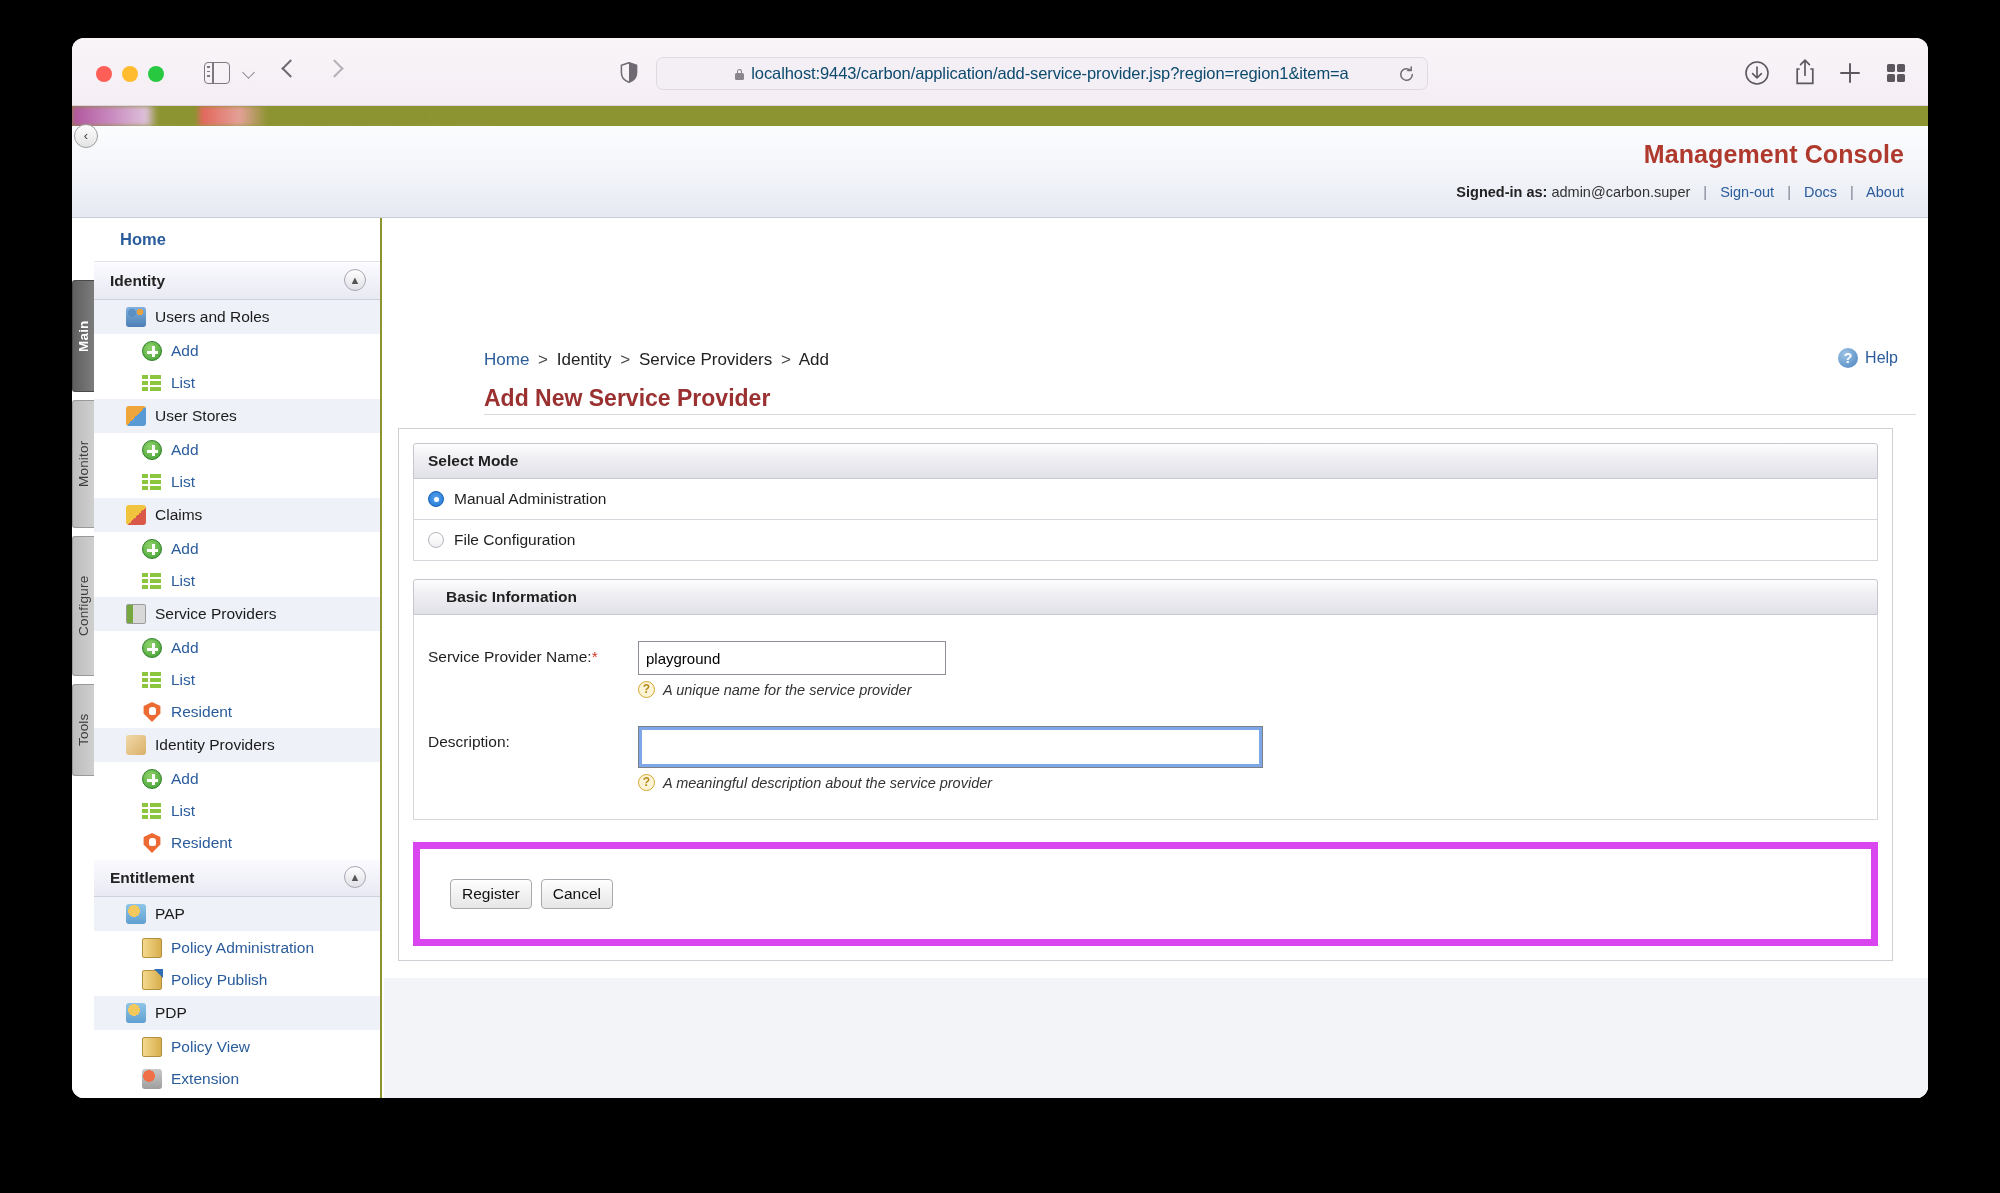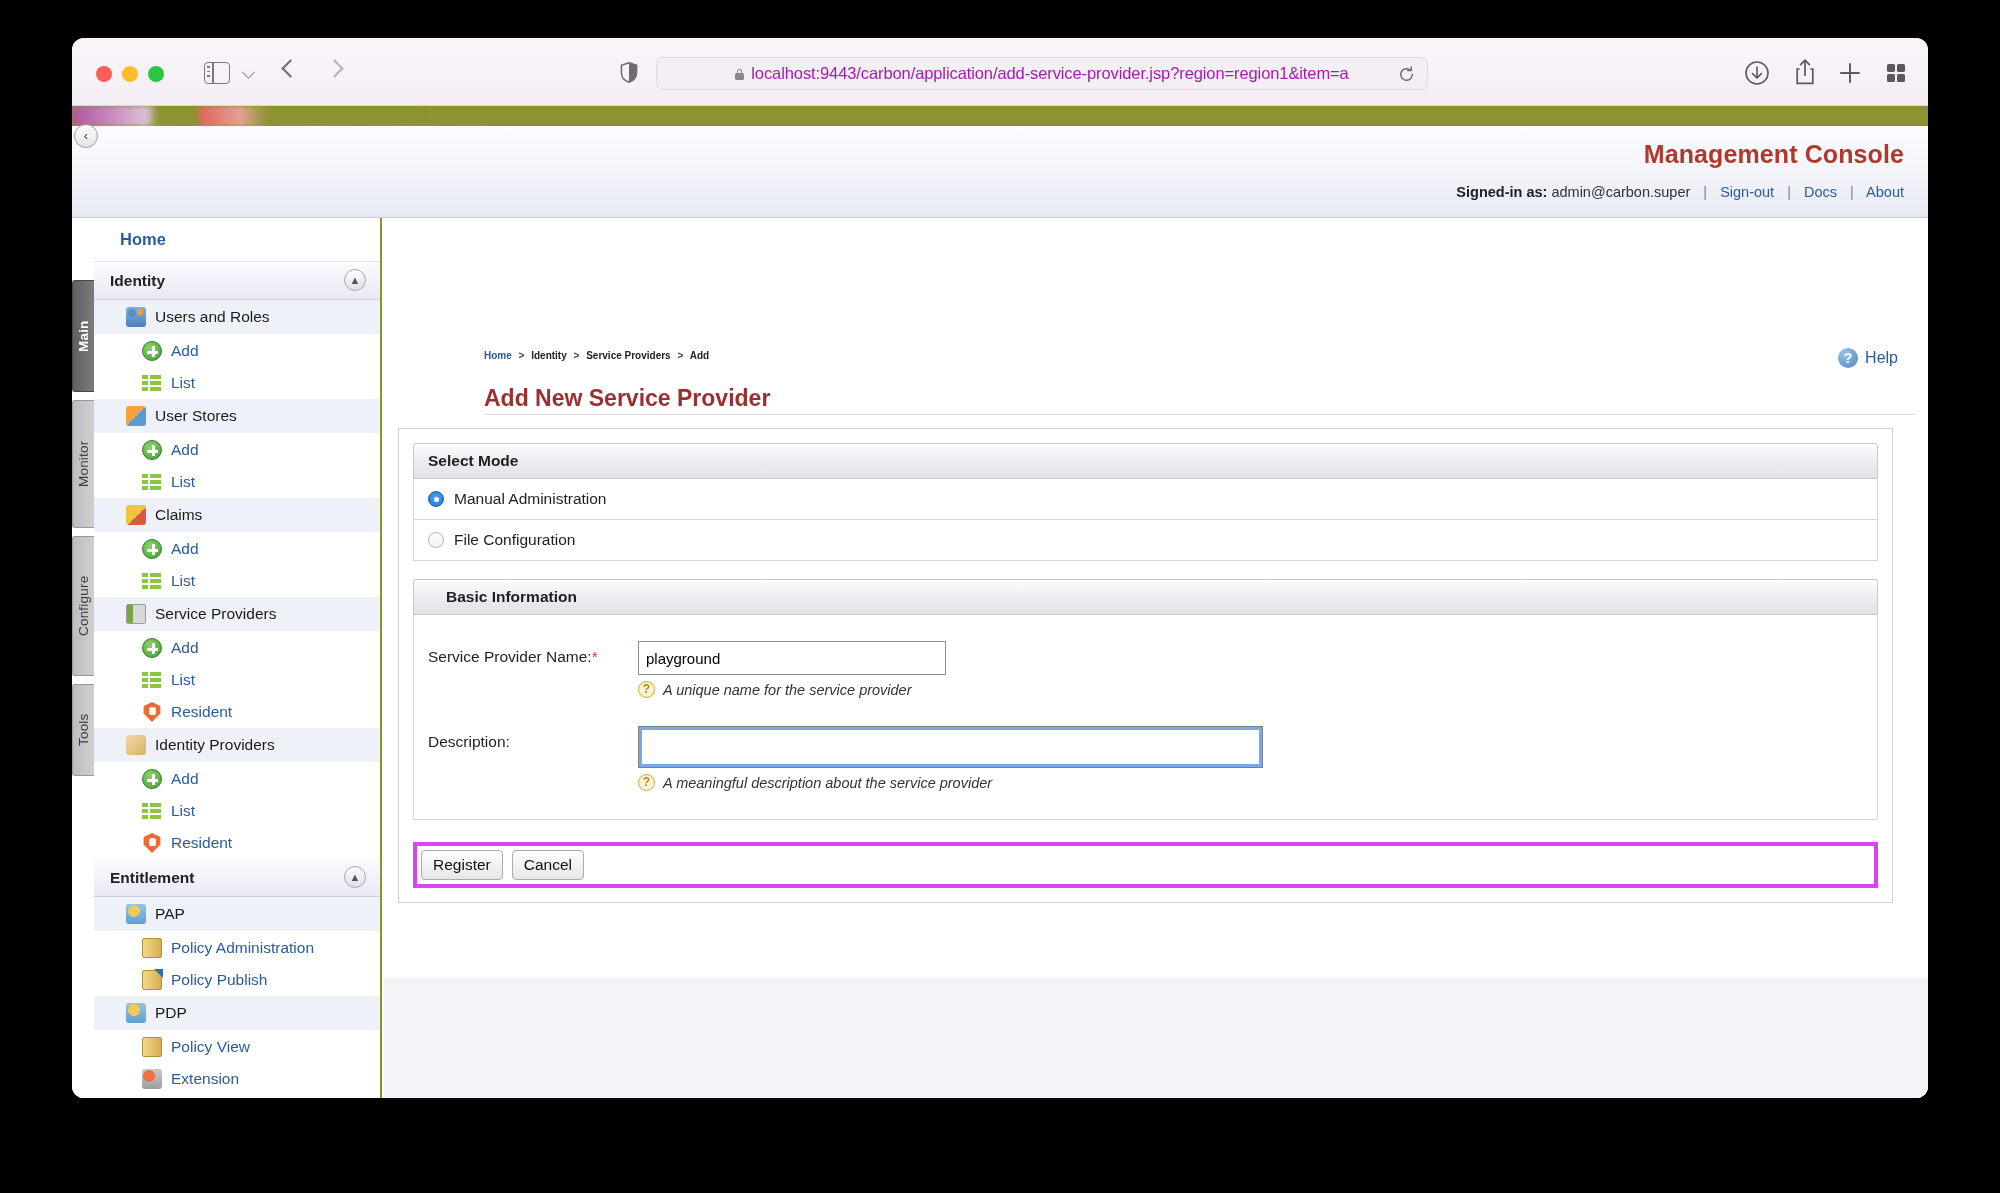--- a/index.html
+++ b/index.html
@@ -73,21 +73,21 @@
     display: flex; align-items: center; justify-content: center;
   }
   #url-lock { width: 9px; height: 11px; position: relative; margin-right: 7px; margin-top: 1px; }
   #url-lock .body { position: absolute; bottom: 0; width: 9px; height: 7px; background: #8b868d; border-radius: 1.5px; }
   #url-lock .shackle {
     position: absolute; top: 0; left: 2px; width: 5px; height: 5px;
     border: 1.4px solid #8b868d; border-bottom: none;
     border-radius: 3px 3px 0 0;
   }
   #url-text {
-    font-size: 16.5px; color: #a21caf; letter-spacing: -.1px;
+    font-size: 16.5px; color: #0c4a6e; letter-spacing: -.1px;
     white-space: nowrap; overflow: hidden;
   }
   #reload-icon { position: absolute; right: 12px; top: 8px; width: 17px; height: 17px; }
 
   .tb-right { position: absolute; top: 22px; }
   #download-icon { left: 1672px; width: 26px; height: 26px; }
   #share-icon    { left: 1722px; width: 22px; height: 28px; top: 20px; }
   #newtab-icon   { left: 1766px; width: 24px; height: 24px; top: 23px; }
   #tabgrid-icon  { left: 1812px; width: 24px; height: 24px; top: 23px; }
 
@@ -282,21 +282,21 @@
   .ico-ext { background: radial-gradient(circle at 7px 7px,#ef6f46 0 6px,transparent 6px), linear-gradient(#c9c9c9,#9e9e9e); border-radius: 3px; }
 
   
   #content {
     position: absolute; left: 312px; top: 112px; right: 0; bottom: 0;
     background: #ffffff;
     overflow: hidden;
   }
   #breadcrumb {
     position: absolute; left: 100px; top: 132px;
-    font-size: 10px; color: #222; font-weight: bold;
+    font-size: 17px; color: #222;
   }
   #breadcrumb a { color: #2a5c9c; text-decoration: none; }
   #breadcrumb .sep { margin: 0 4px; color: #444; }
   #page-title {
     position: absolute; left: 100px; top: 152px;
     font-size: 23px; color: #9a3030; font-weight: bold;
   }
   #title-rule {
     position: absolute; left: 100px; right: 12px; top: 196px;
     height: 1px; background: #d9d9de;
@@ -393,24 +393,24 @@
     width: 17px; height: 17px; border-radius: 50%;
     border: 1.5px solid #d3a72c;
     background: #fdf4d8; color: #b58919;
     font-size: 12px; font-weight: bold; font-style: normal;
     text-align: center; line-height: 14px;
     margin-right: 8px; flex: none;
   }
   #desc-row { margin-top: 22px; }
 
   #button-bar {
-    border: 4px solid #d946ef;
+    border: 7px solid #d946ef;
     background: #ffffff;
     margin-top: 22px;
-    padding: 4px;
+    padding: 30px;
     display: flex; gap: 9px;
   }
   .btn {
     font-family: "Liberation Sans", sans-serif;
     font-size: 15.5px; color: #111;
     background: linear-gradient(#fefefe,#e6e6e6);
     border: 1px solid #a9a9b0;
     border-radius: 4px;
     padding: 5px 11px;
   }

